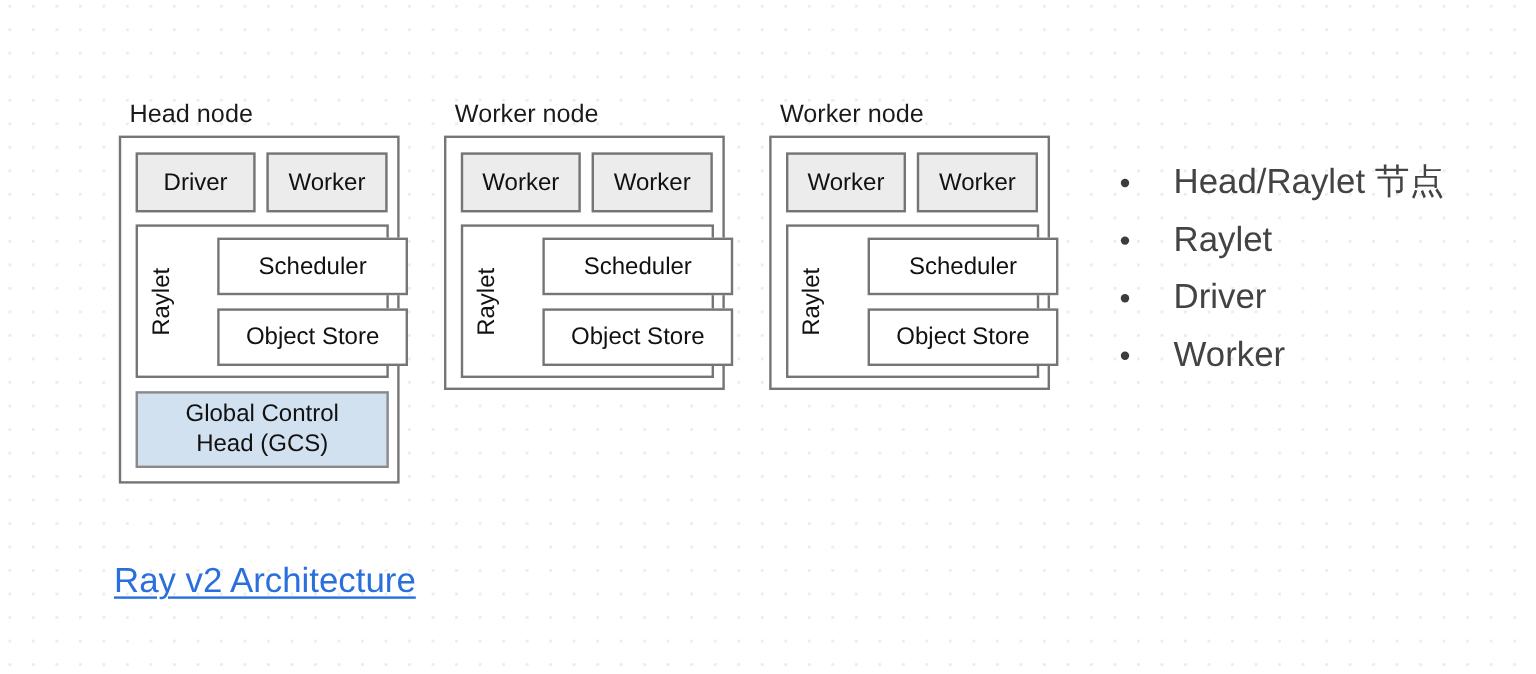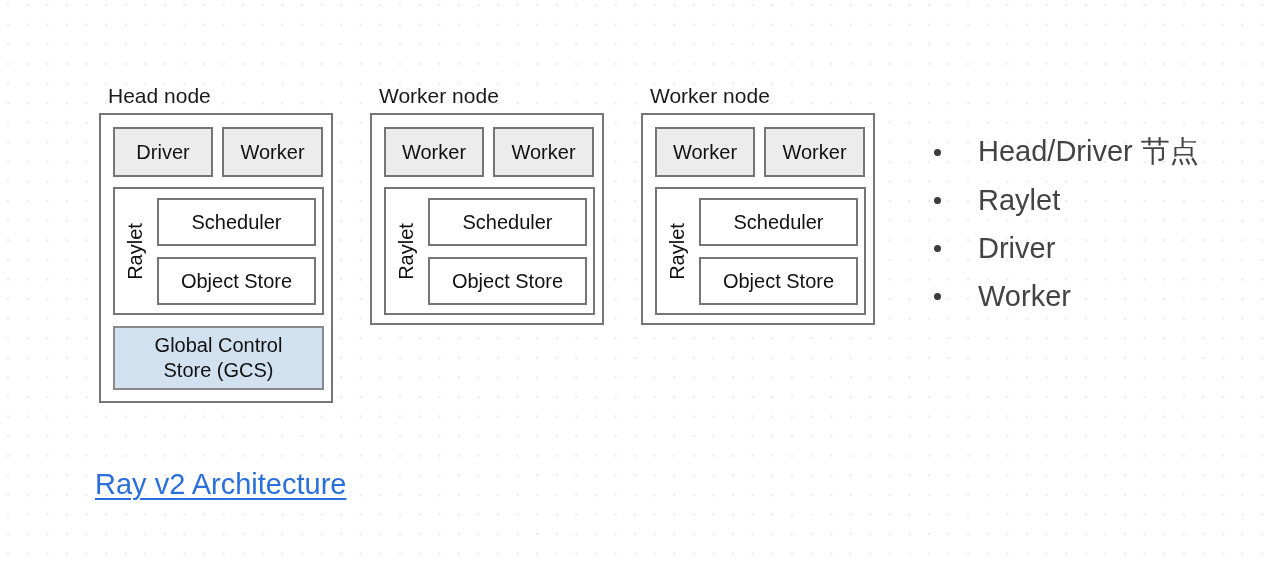--- a/index.html
+++ b/index.html
@@ -96,20 +96,21 @@
     position: absolute;
     box-sizing: border-box;
     border: 2px solid #757575;
     background: #ffffff;
     display: flex;
     align-items: center;
     justify-content: center;
     font-size: 20px;
     color: #111111;
     white-space: nowrap;
+    margin-left: 24px;
   }
 
   .gcs-box {
     position: absolute;
     box-sizing: border-box;
     border: 2px solid #8a8a8a;
     background: #d2e1f0;
     display: flex;
     align-items: center;
     justify-content: center;
@@ -186,21 +187,21 @@
         <div class="raylet-label">
           <span>Raylet</span>
         </div>
         <div class="raylet-inner" style="left:42px; top:9px; width:159px; height:48px;">Scheduler</div>
         <div class="raylet-inner" style="left:42px; top:68px; width:159px; height:48px;">Object Store</div>
       </div>
 
       <div class="gcs-box" style="left:12px; top:211px; width:211px; height:64px;">
         <div>
           <div>Global Control</div>
-          <div>Store (GCS)</div>
+          <div>Head (GCS)</div>
         </div>
       </div>
 
     </div>
   </div>
 
   <div class="node-group" style="left:370px; top:83px; width:234px; height:242px;">
     <div class="node-title">Worker node</div>
     <div class="node-box" style="width:234px; height:212px;">
 
@@ -236,21 +237,21 @@
         <div class="raylet-inner" style="left:42px; top:9px; width:159px; height:48px;">Scheduler</div>
         <div class="raylet-inner" style="left:42px; top:68px; width:159px; height:48px;">Object Store</div>
       </div>
 
     </div>
   </div>
 
   <div id="bullet-list">
     <div class="bullet-row">
       <span class="bullet-dot"></span>
-      <span class="bullet-text">Head/Driver 节点</span>
+      <span class="bullet-text">Head/Raylet 节点</span>
     </div>
     <div class="bullet-row">
       <span class="bullet-dot"></span>
       <span class="bullet-text">Raylet</span>
     </div>
     <div class="bullet-row">
       <span class="bullet-dot"></span>
       <span class="bullet-text">Driver</span>
     </div>
     <div class="bullet-row">

